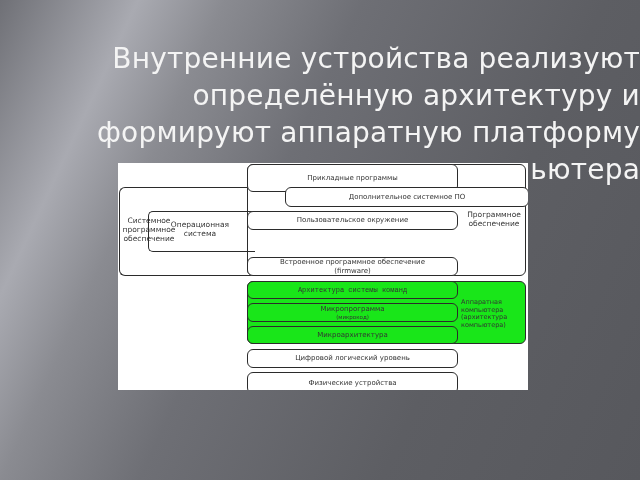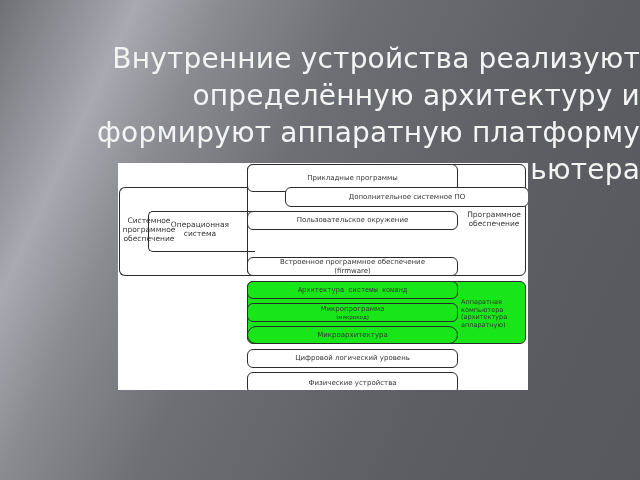--- a/index.html
+++ b/index.html
@@ -47,21 +47,21 @@
   <div class="lbl" style="left:32px;top:57px;width:100px;">
     <div>Операционная</div>
     <div>система</div>
   </div>
 
   <div class="box green" style="left:129px;top:118px;width:279px;height:63px;"></div>
   <div class="lbl" style="left:343px;top:136px;width:64px;text-align:left;font-size:6.5px;line-height:7.5px;">
     <div>Аппаратная</div>
     <div>компьютера</div>
     <div>(архитектура</div>
-    <div>аппаратную)</div>
+    <div>компьютера)</div>
   </div>
 
   <div class="box" style="left:129px;top:1px;width:211px;height:28px;">
     <span>Прикладные программы</span>
   </div>
   <div class="box" style="left:119px;top:24px;width:244px;height:20px;margin-left:48px;">
     <span>Дополнительное системное ПО</span>
   </div>
   <div class="box" style="left:129px;top:48px;width:211px;height:19px;">
     <span>Пользовательское окружение</span>
@@ -70,21 +70,21 @@
     <span>Встроенное программное обеспечение</span>
     <span>(firmware)</span>
   </div>
   <div class="box green" style="left:129px;top:118px;width:211px;height:18px;font-family:Liberation Mono, monospace;">
     <span>Архитектура системы команд</span>
   </div>
   <div class="box green" style="left:129px;top:140px;width:211px;height:19px;">
     <span>Микропрограмма</span>
     <span class="sub">(микрокод)</span>
   </div>
-  <div class="box green" style="left:129px;top:163px;width:211px;height:18px;border-radius:9px;">
+  <div class="box green" style="left:129px;top:163px;width:211px;height:18px;">
     <span>Микроархитектура</span>
   </div>
   <div class="box" style="left:129px;top:186px;width:211px;height:19px;">
     <span>Цифровой логический уровень</span>
   </div>
   <div class="box" style="left:129px;top:209px;width:211px;height:22px;">
     <span>Физические устройства</span>
   </div>
 </div>
 

